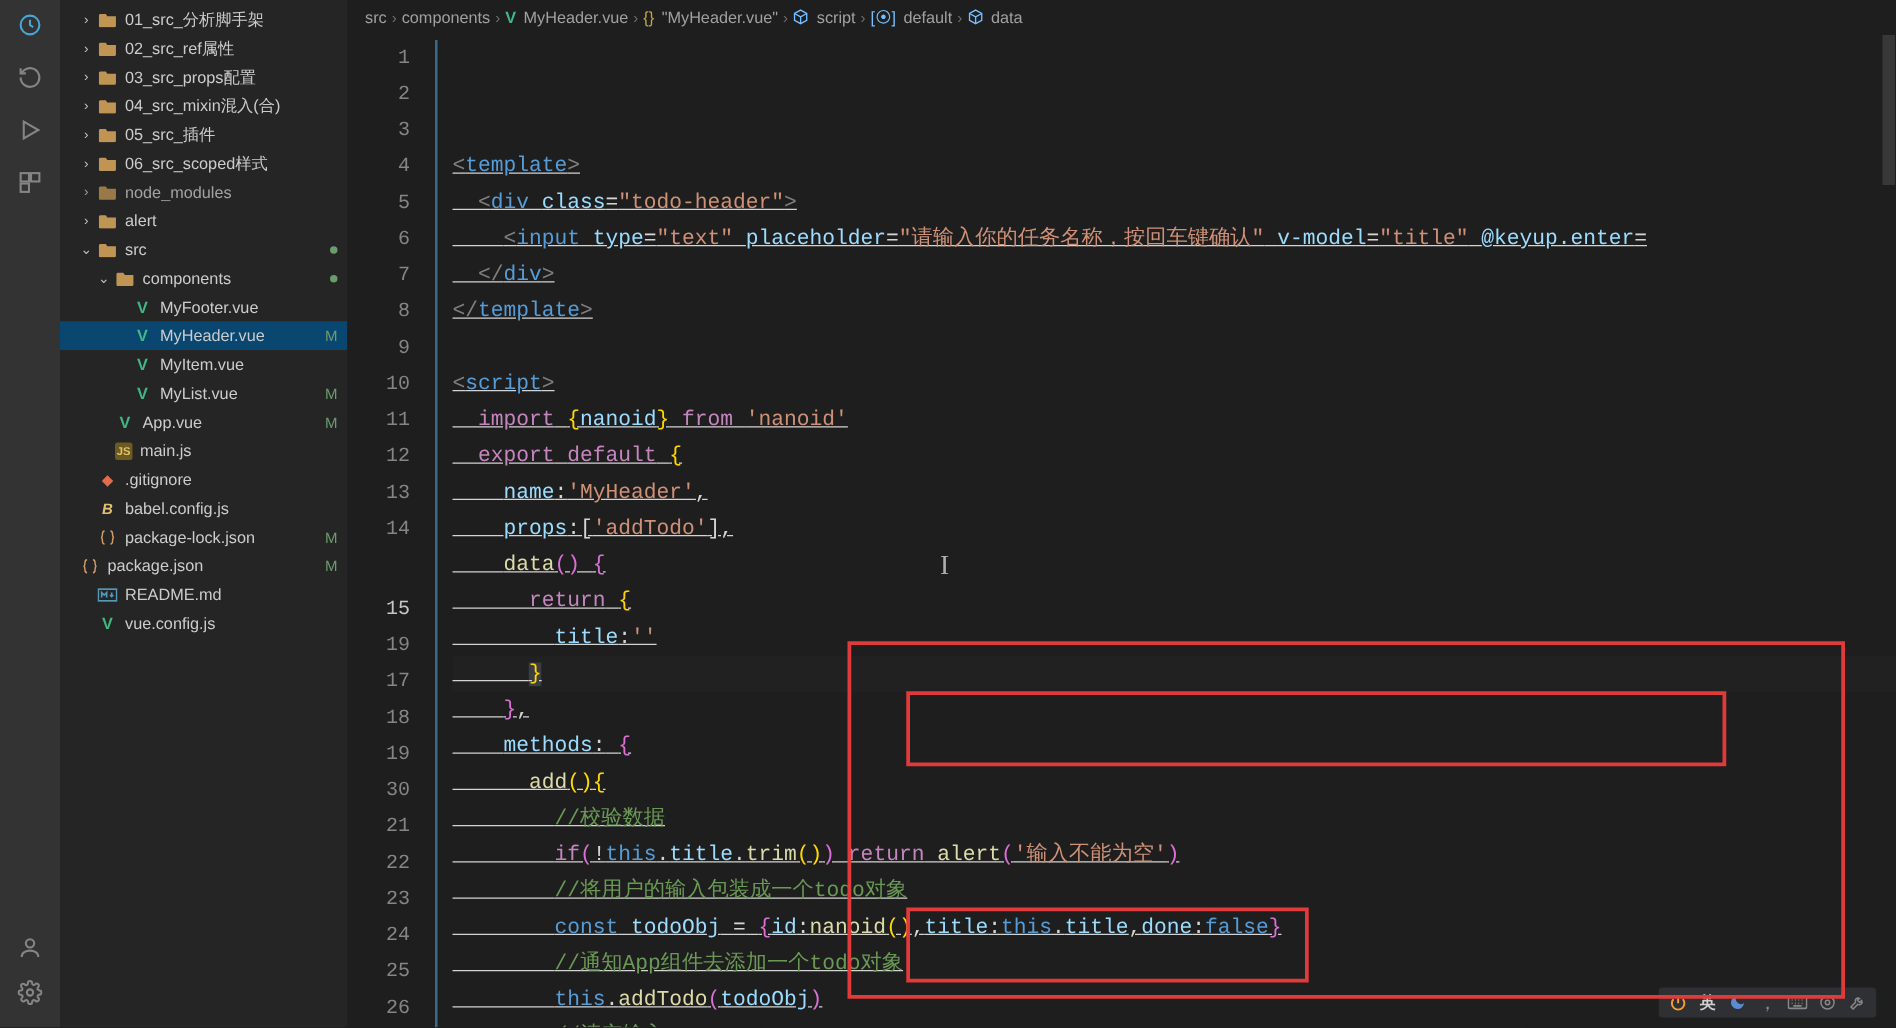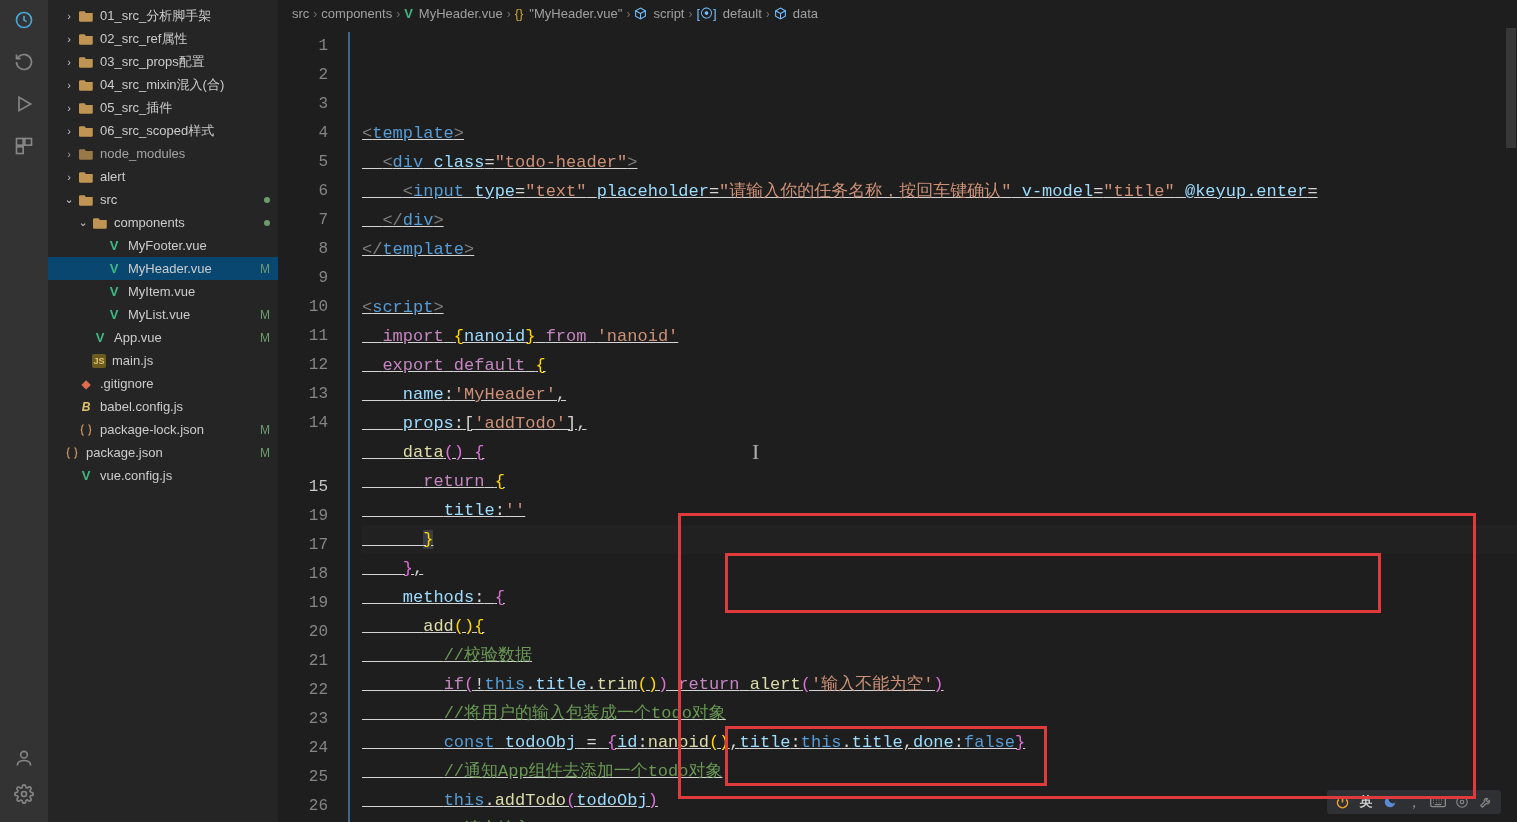--- a/index.html
+++ b/index.html
@@ -390,20 +390,30 @@
       <span class="ficon json">
         <svg width="14" height="14" viewBox="0 0 24 24" fill="none" stroke="#d19a66" stroke-width="2">
           <path d="M8 3c-3 0-3 3-3 5s0 4-2 4c2 0 2 2 2 4s0 5 3 5M16 3c3 0 3 3 3 5s0 4 2 4c-2 0-2 2-2 4s0 5-3 5"></path>
         </svg>
       </span>
       <span class="label">package.json</span>
       <span class="badge">M</span>
     </div>
     <div class="tree-item" style="padding-left: 14px;">
       <span class="chev"></span>
+      <span class="ficon md">
+        <svg width="16" height="12" viewBox="0 0 24 16" fill="none" stroke="#519aba" stroke-width="2">
+          <rect x="1" y="1" width="22" height="14"></rect>
+          <path d="M5 11V5l3 3 3-3v6M17 5v4m-2-1l2 2 2-2"></path>
+        </svg>
+      </span>
+      <span class="label">README.md</span>
+    </div>
+    <div class="tree-item" style="padding-left: 14px;">
+      <span class="chev"></span>
       <span class="ficon vue">
         <span style="color:#41b883;font-weight:bold;font-size:13px;">V</span>
       </span>
       <span class="label">vue.config.js</span>
     </div>
   </div>
 
 <div class="editor-area">
   <div class="breadcrumb" id="breadcrumb">
       <span style="display: inline-flex; align-items: center; gap: 4px;">
@@ -469,21 +479,21 @@
         <div class="ln">10</div>
         <div class="ln">11</div>
         <div class="ln">12</div>
         <div class="ln">13</div>
         <div class="ln">14</div>
         <div class="ln active">15</div>
         <div class="ln">19</div>
         <div class="ln">17</div>
         <div class="ln">18</div>
         <div class="ln">19</div>
-        <div class="ln">20</div>
+        <div class="ln">30</div>
         <div class="ln">21</div>
         <div class="ln">22</div>
         <div class="ln">23</div>
         <div class="ln">24</div>
         <div class="ln">25</div>
         <div class="ln">26</div>
         <div class="ln">27</div>
       </div>
     <div class="fold-bar"></div>
     <div class="code-lines" id="codelines">

